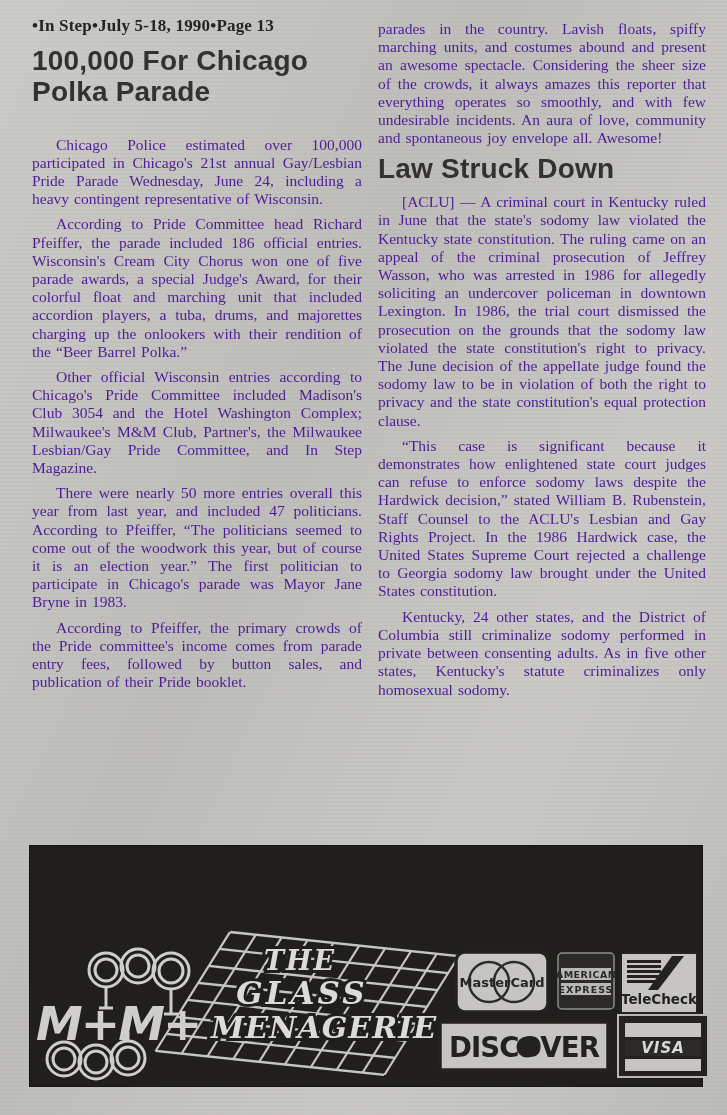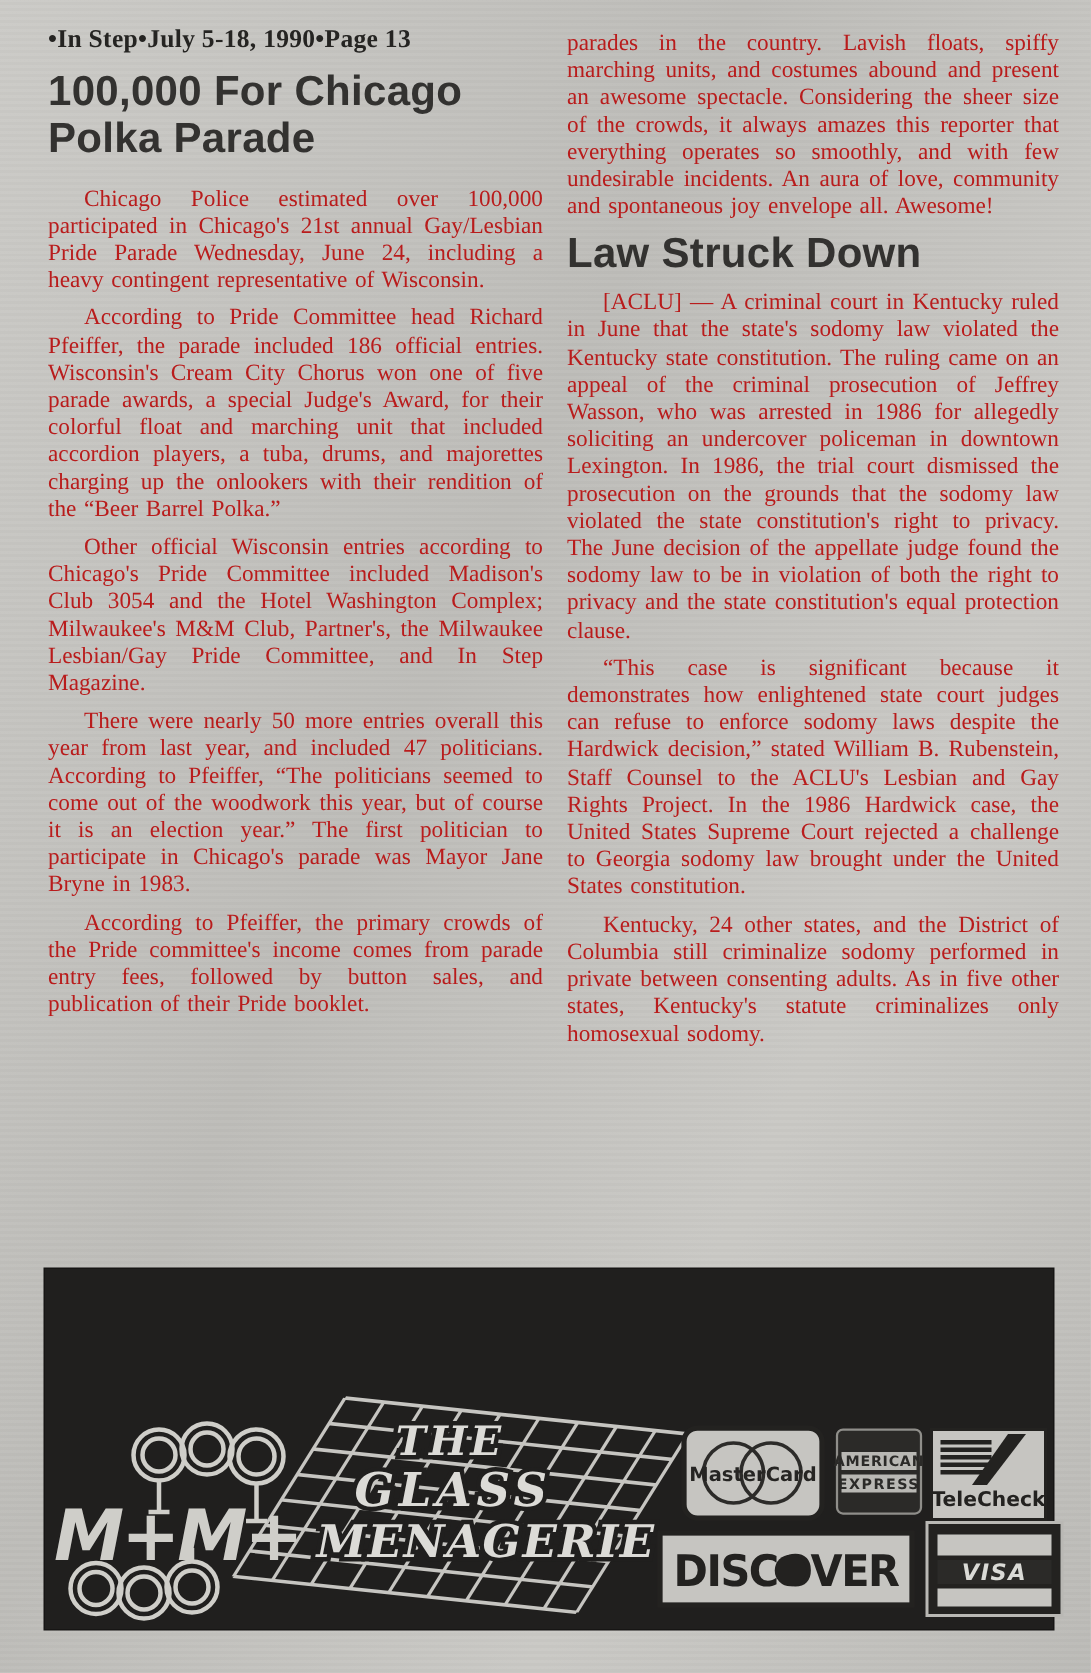--- a/index.html
+++ b/index.html
@@ -16,28 +16,28 @@
   .col-left{left:32px;top:16px;width:330px;}
   .col-right{left:378px;top:20px;width:328px;}
   .masthead{
     font-family:"Liberation Serif", serif;
     font-weight:bold;font-size:17px;letter-spacing:.2px;
     color:#252422;margin:0 0 4px 0;
   }
   h1.headline{
     font-family:"Liberation Sans", sans-serif;
     font-weight:bold;font-size:28px;line-height:1.1;
-    color:#333230;margin:10px 0 16px 0;letter-spacing:.2px;
+    color:#333230;margin:10px 0 28px 0;letter-spacing:.2px;
   }
   h1.headline .hl-line{display:block;}
   .col-right h1.headline{margin:6px 0 8px 0;}
   p.body-par{
     font-size:15.5px;line-height:18.2px;text-align:justify;
     margin:0 0 7px 0;text-indent:24px;word-spacing:1.2px;
-    color:#b91c1c;
+    color:#4c1d95;
   }
   p.no-indent{text-indent:0;}
 
   
   .ad{
     position:absolute;left:30px;top:846px;width:672px;height:240px;
     background:#201f1e;
     box-shadow:0 0 0 1px #161514;
   }
   .ad-title{

